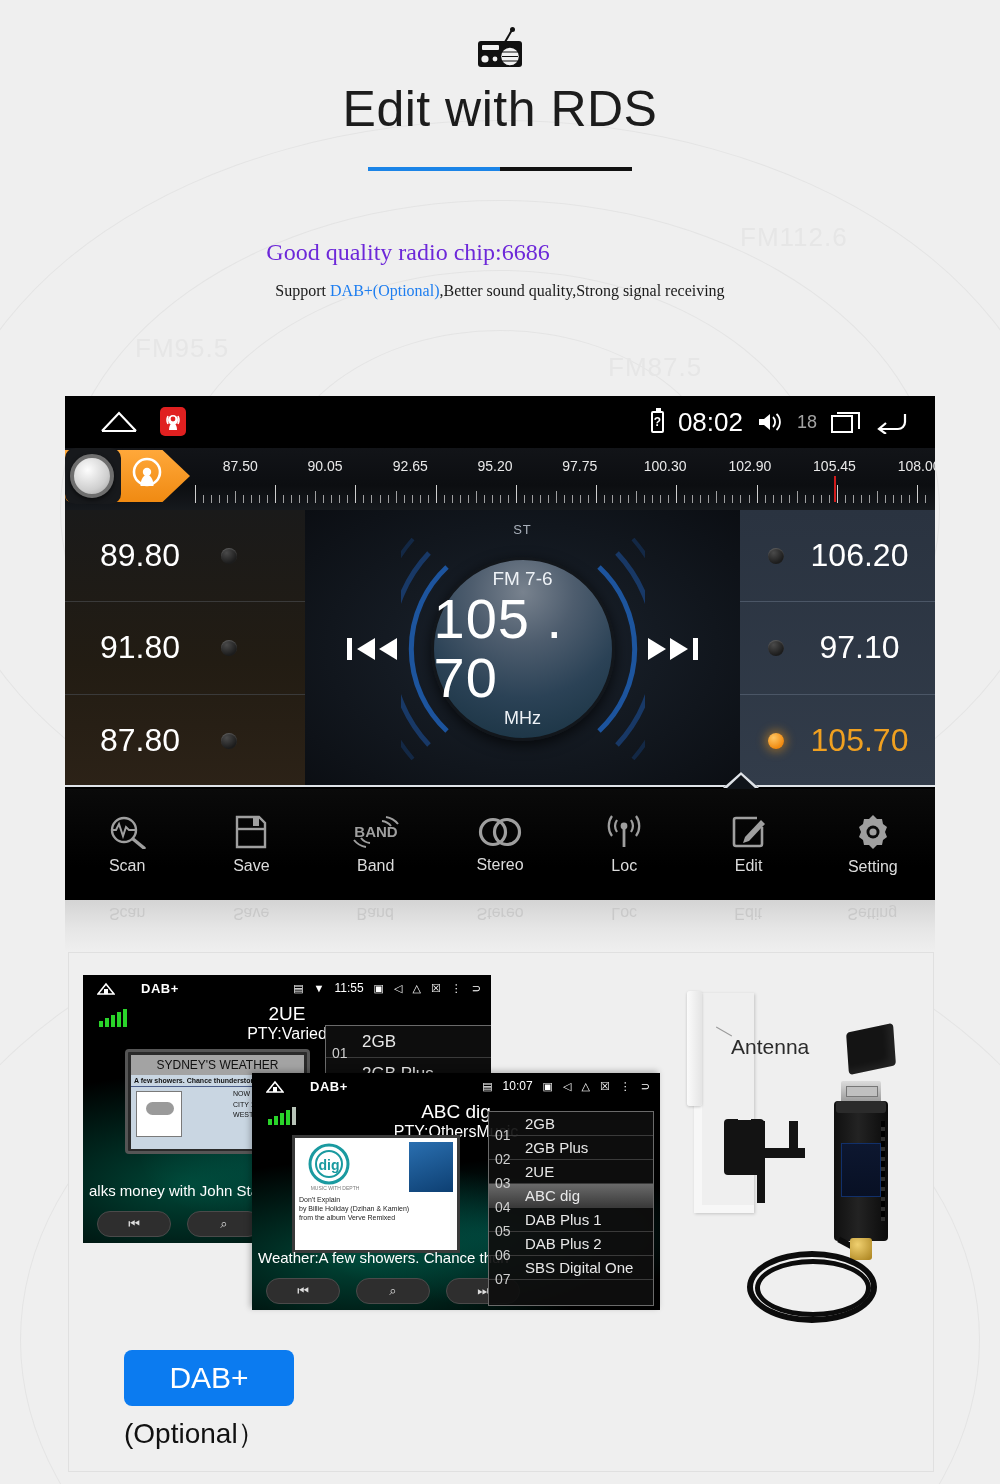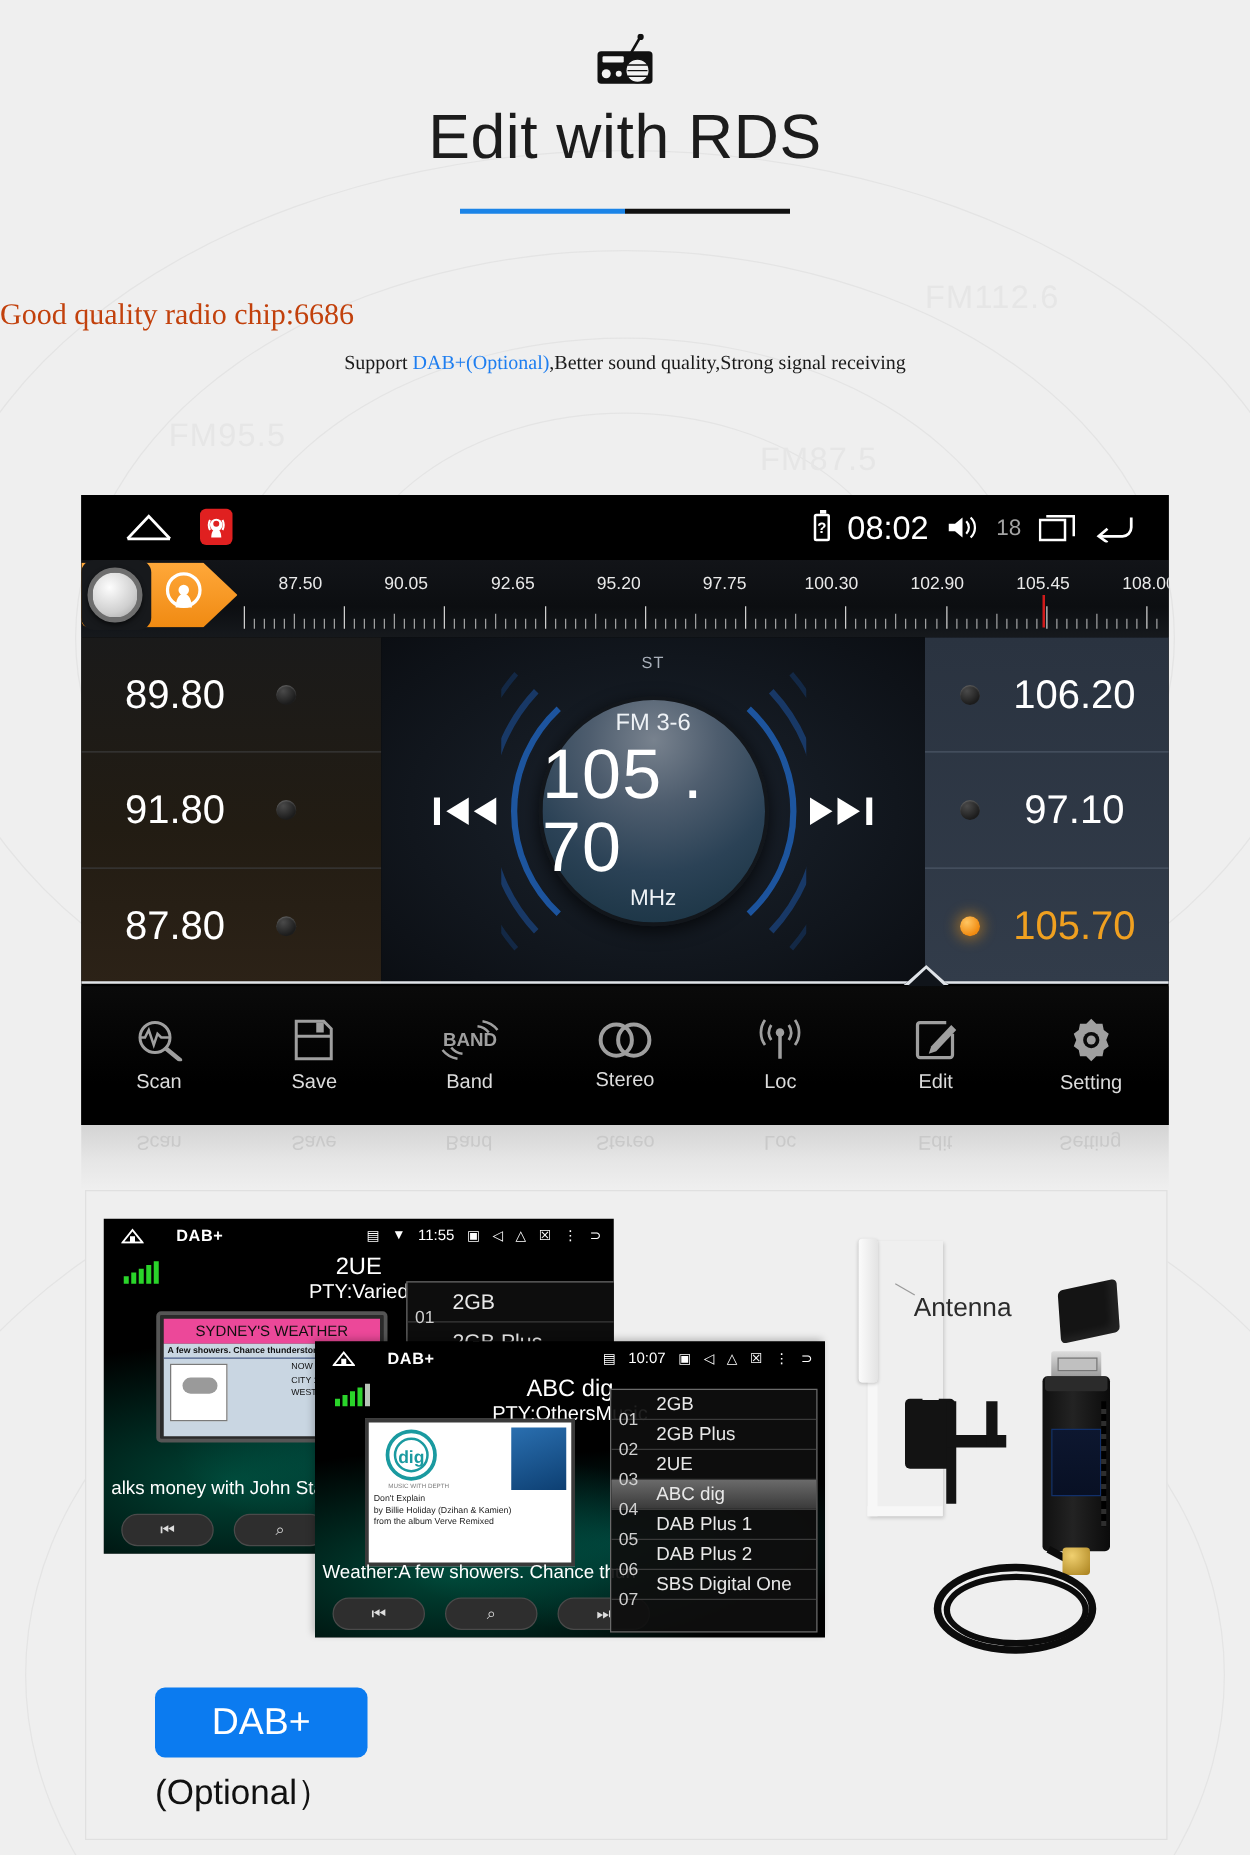--- a/index.html
+++ b/index.html
@@ -20,22 +20,22 @@
   .title {
     position: absolute; left: 0; top: 80px; width: 1000px; text-align: center;
     font-size: 50px; color: #1c1c1c; font-family: "Liberation Sans", sans-serif;
     letter-spacing: 0.5px; font-weight: 400;
   }
   .rule { position: absolute; top: 167px; height: 4px; }
   .rule.blue { left: 368px; width: 132px; background: #1b84e7; }
   .rule.dark { left: 500px; width: 132px; background: #111; }
 
   .sub1 {
-    position: absolute; left: 0; top: 239px; width: 816px; 
-    font-size: 24px; color: #c2410c; font-family: "Liberation Serif", serif;
+    position: absolute; left: 0; top: 239px; width: 816px; text-align: center;
+    font-size: 24px; color: #6d28d9; font-family: "Liberation Serif", serif;
   }
   .sub2 {
     position: absolute; left: 0; top: 282px; width: 1000px; text-align: center;
     font-size: 16px; color: #1a1a1a; font-family: "Liberation Serif", serif;
   }
   .sub2 .hl { color: #1e7ef0; }
 
   
   .unit { position: absolute; left: 65px; top: 396px; width: 870px; height: 504px; background:#000; overflow:hidden; }
 
@@ -149,21 +149,21 @@
 
   .s-name { position: absolute; left: 0; top: 28px; width: 100%; text-align: center; color: #fff; font-size: 19px; }
   .s-pty { position: absolute; left: 0; top: 50px; width: 100%; text-align: center; color: #fff; font-size: 16px; }
 
   .glow { position: absolute; left: 0; bottom: 0; width: 100%; height: 72%;
           background: radial-gradient(ellipse at 25% 70%, rgba(0,230,180,.30), rgba(0,0,0,0) 58%),
                       radial-gradient(ellipse at 62% 55%, rgba(0,220,200,.22), rgba(0,0,0,0) 55%); }
 
   .wx { position: absolute; left: 42px; top: 74px; width: 185px; height: 105px;
         background: #2a2a2a; border: 3px solid #555; border-radius: 4px; padding: 3px; }
-  .wx-hd { background: #ec4899; color: #101010; font-size: 12px; text-align: center; padding: 3px 0; }
+  .wx-hd { background: #a3a3a3; color: #101010; font-size: 12px; text-align: center; padding: 3px 0; }
   .wx-body { background: #c9d6e2; height: 74px; position: relative; font-size: 7px; color:#111; }
   .wx-body .l1 { font-weight: bold; padding: 2px 3px; border-bottom: 1px solid #4a5d8a; }
   .wx-ico { position: absolute; left: 5px; top: 16px; width: 46px; height: 46px; background: #fff; border: 1px solid #7a7a7a; }
   .wx-ico .cloud { position: absolute; left: 9px; top: 10px; width: 28px; height: 13px; background: #9a9a9a; border-radius: 8px; }
   .wx-rows { position: absolute; right: 4px; top: 14px; text-align: left; line-height: 1.5; font-size: 7px; }
   .wx-foot { position:absolute; right:3px; bottom:1px; font-size:5px; color:#445; }
 
   .album { position: absolute; left: 40px; top: 62px; width: 168px; height: 118px;
            background: #fff; border: 3px solid #3a3a3a; padding: 4px; }
   .album .logos { display: flex; gap: 4px; align-items: flex-start; }
@@ -440,21 +440,21 @@
         <div class="dial-wrap">
           <svg width="244" height="244" viewBox="0 0 244 244" style="position:absolute;left:0;top:0">
             <path d="M46 40 A112 112 0 0 0 46 204" fill="none" stroke="#1e5fb4" stroke-width="5" opacity=".85"></path>
             <path d="M28 26 A140 140 0 0 0 28 218" fill="none" stroke="#1c4e96" stroke-width="5" opacity=".6"></path>
             <path d="M12 12 A168 168 0 0 0 12 232" fill="none" stroke="#17427e" stroke-width="4" opacity=".42"></path>
             <path d="M198 40 A112 112 0 0 1 198 204" fill="none" stroke="#1e5fb4" stroke-width="5" opacity=".85"></path>
             <path d="M216 26 A140 140 0 0 1 216 218" fill="none" stroke="#1c4e96" stroke-width="5" opacity=".6"></path>
             <path d="M232 12 A168 168 0 0 1 232 232" fill="none" stroke="#17427e" stroke-width="4" opacity=".42"></path>
           </svg>
           <div class="disc">
-            <div class="fmband">FM 3-6</div>
+            <div class="fmband">FM 7-6</div>
             <div class="freq">105 . 70</div>
             <div class="mhz">MHz</div>
           </div>
         </div>
         <svg class="prev" width="54" height="30" viewBox="0 0 54 30">
           <rect x="0" y="4" width="5" height="22" fill="#fff"></rect>
           <path d="M28 4 L10 15 L28 26z" fill="#fff"></path>
           <path d="M50 4 L32 15 L50 26z" fill="#fff"></path>
         </svg>
         <svg class="next" width="54" height="30" viewBox="0 0 54 30">

